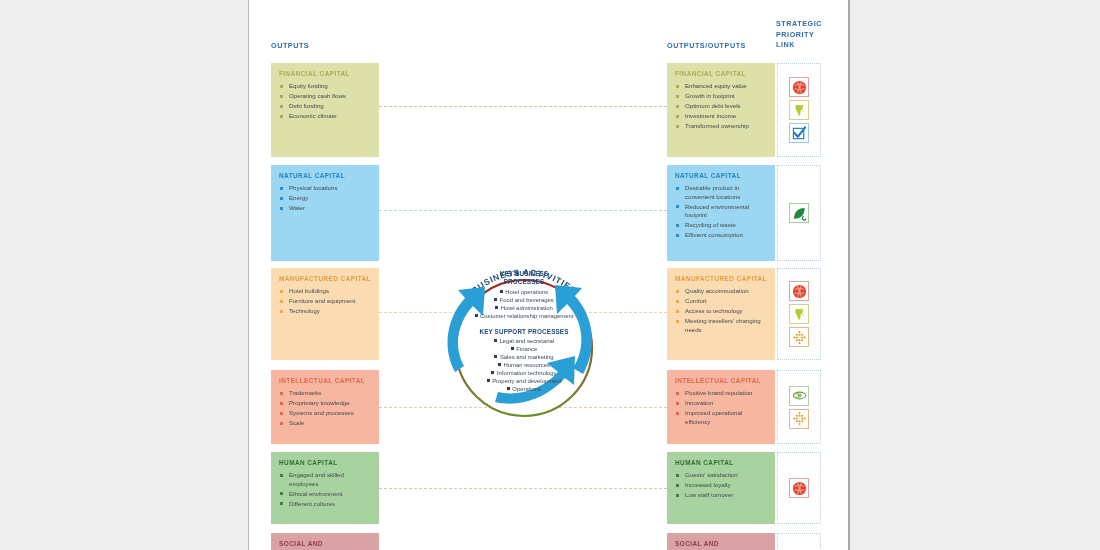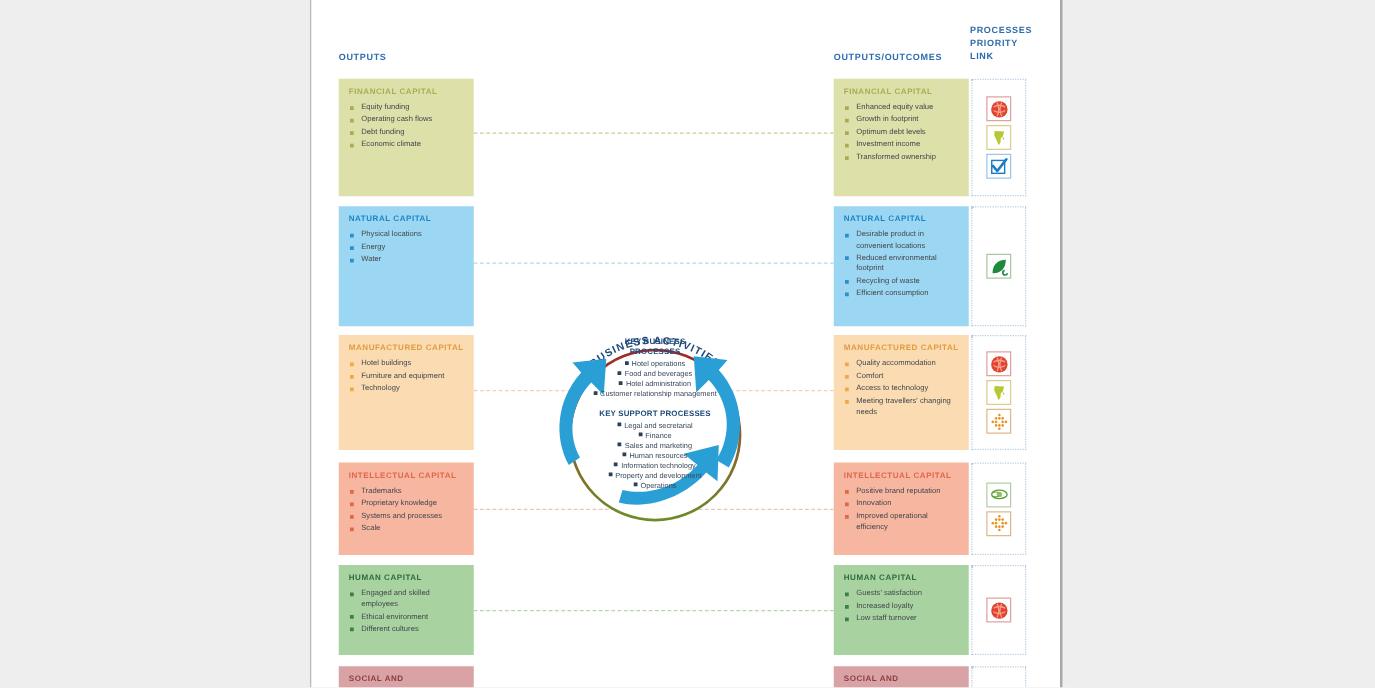--- a/index.html
+++ b/index.html
@@ -170,22 +170,22 @@
 <body>
 
 <div id="viewport">
 
   <div id="gutter-left"></div>
   <div id="gutter-right"></div>
 
   <div id="page">
 
     <div class="col-head" id="head-inputs">OUTPUTS</div>
-    <div class="col-head" id="head-outputs">OUTPUTS/OUTCOMES</div>
-    <div class="col-head" id="head-spl">PROCESSES PRIORITY LINK</div>
+    <div class="col-head" id="head-outputs">OUTPUTS/OUTPUTS</div>
+    <div class="col-head" id="head-spl">STRATEGIC PRIORITY LINK</div>
 
     <div class="row t-financial" style="top:63px;height:94px">
       <div class="connector" style="top:43px"></div>
       <div class="panel panel-in" style="top:0;height:94px">
         <div class="panel-title">FINANCIAL CAPITAL</div>
         <ul>
           <li>Equity funding</li>
           <li>Operating cash flows</li>
           <li>Debt funding</li>
           <li>Economic climate</li>

